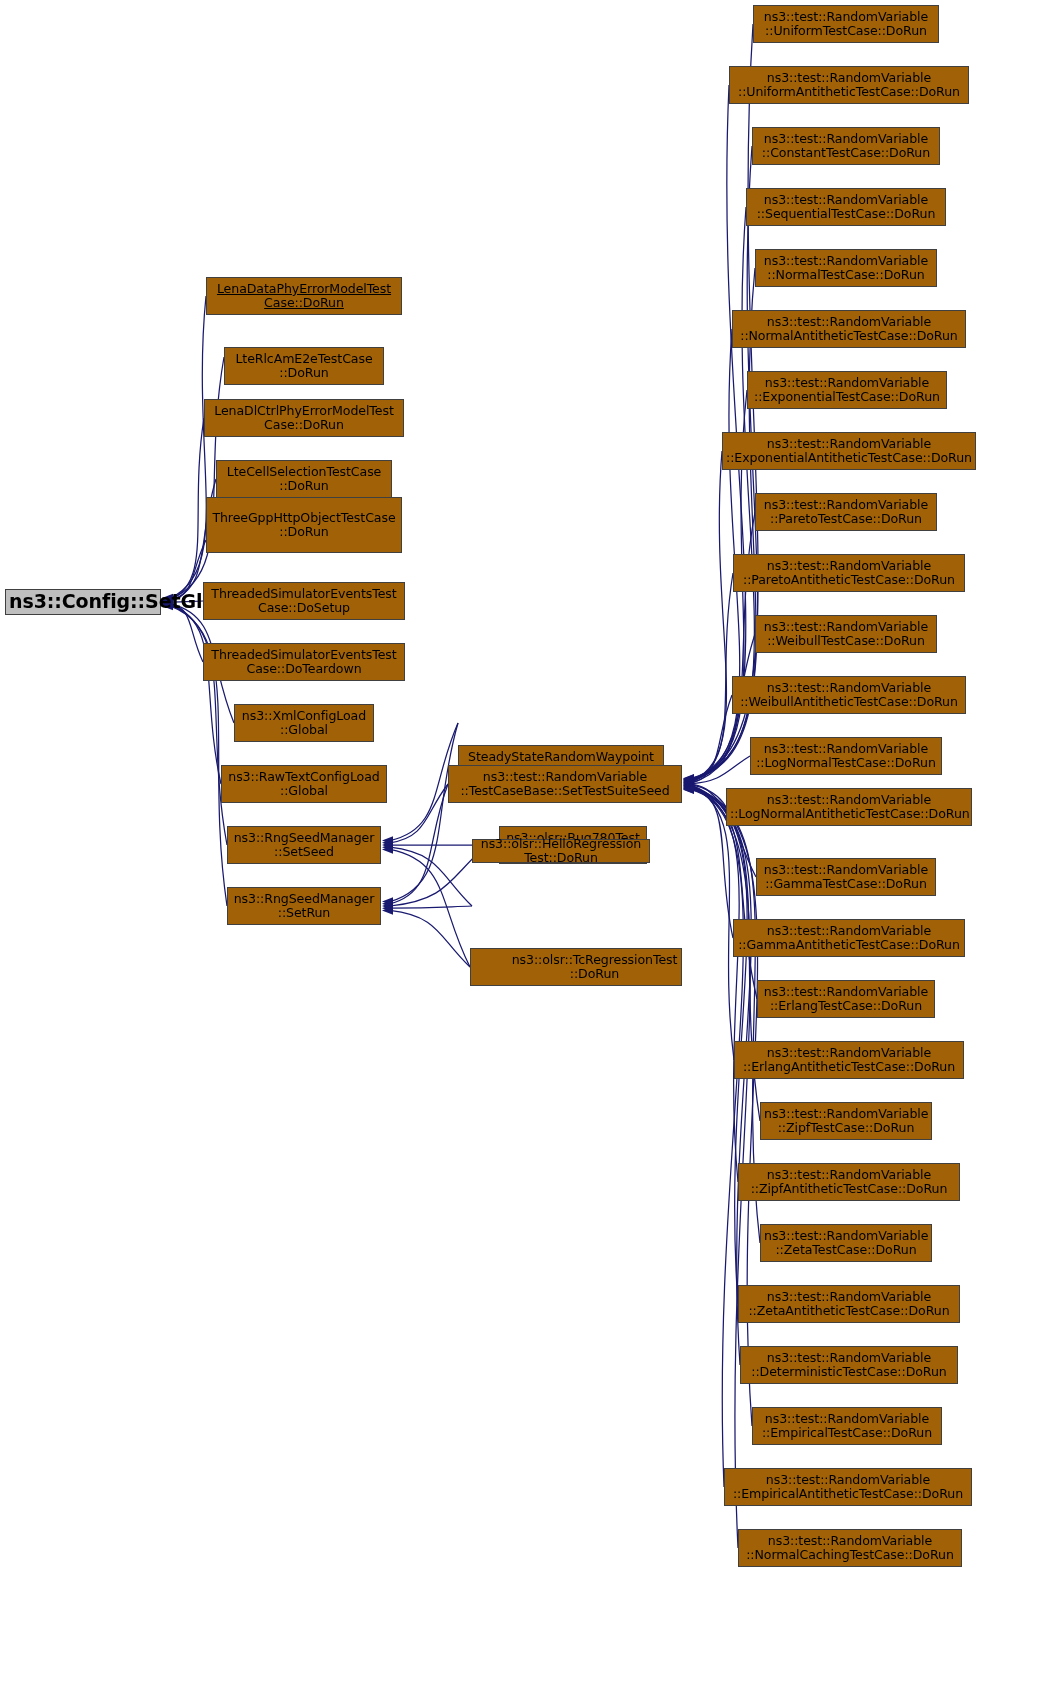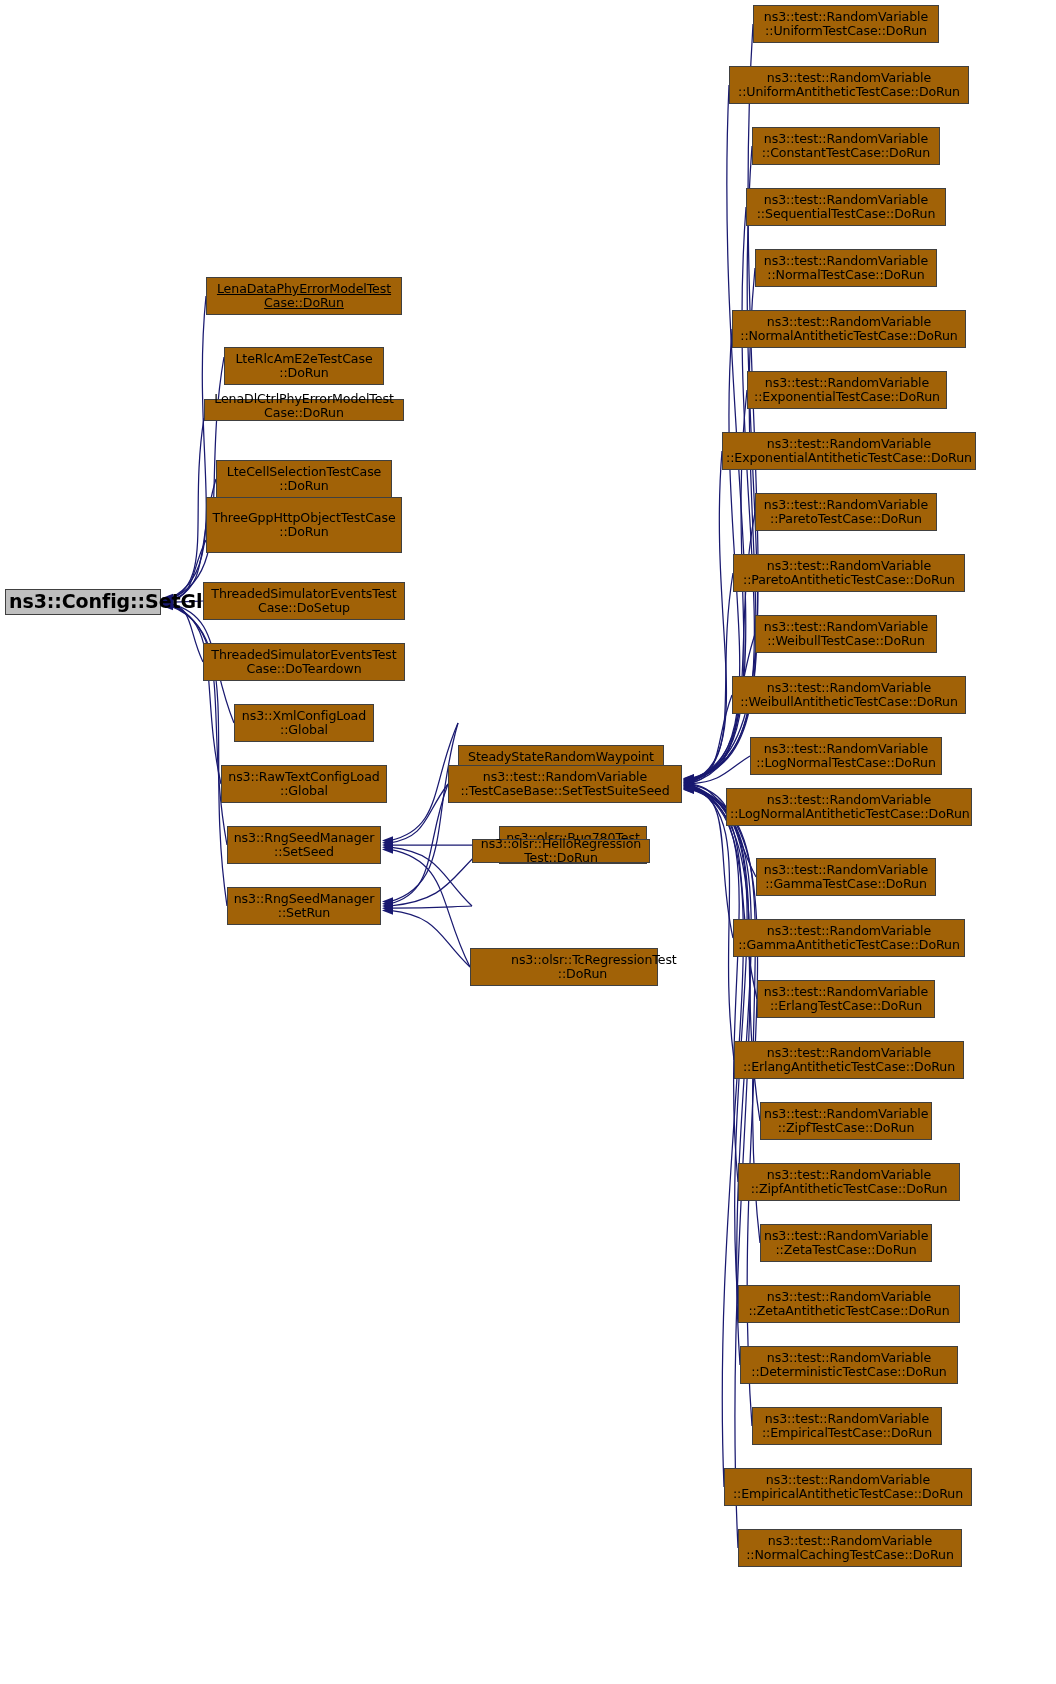--- a/index.html
+++ b/index.html
@@ -141,21 +141,21 @@
       <polygon points="683,789.244 694,784.844 694,793.644" fill="#191970"></polygon>
       <path d="M738,1548 C718.4,1153.684 802.8,817.7 691,789.7" fill="none" stroke="#191970" stroke-width="1.25"></path>
       <polygon points="683,789.7 694,785.3000000000001 694,794.1" fill="#191970"></polygon>
     </svg>
   <div id="node-layer">
       <div class="node highlight" style="left: 5px; top: 589px; width: 156px; height: 26px;"><span class="lbl">ns3::Config::SetGlobal</span></div>
       <div class="node" style="left: 206px; top: 277px; width: 196px; height: 38px; text-decoration: underline;"><span class="lbl">LenaDataPhyErrorModelTest
 Case::DoRun</span></div>
       <div class="node" style="left: 224px; top: 347px; width: 160px; height: 38px;"><span class="lbl">LteRlcAmE2eTestCase
 ::DoRun</span></div>
-      <div class="node" style="left: 204px; top: 399px; width: 200px; height: 22px; align-items: flex-end;"><span class="lbl">LenaDlCtrlPhyErrorModelTest
+      <div class="node" style="left: 204px; top: 399px; width: 200px; height: 38px;"><span class="lbl">LenaDlCtrlPhyErrorModelTest
 Case::DoRun</span></div>
       <div class="node" style="left: 216px; top: 460px; width: 176px; height: 38px;"><span class="lbl">LteCellSelectionTestCase
 ::DoRun</span></div>
       <div class="node" style="left: 206px; top: 497px; width: 196px; height: 56px;"><span class="lbl">ThreeGppHttpObjectTestCase
 ::DoRun</span></div>
       <div class="node" style="left: 203px; top: 582px; width: 202px; height: 38px;"><span class="lbl">ThreadedSimulatorEventsTest
 Case::DoSetup</span></div>
       <div class="node" style="left: 203px; top: 643px; width: 202px; height: 38px;"><span class="lbl">ThreadedSimulatorEventsTest
 Case::DoTeardown</span></div>
       <div class="node" style="left: 234px; top: 704px; width: 140px; height: 38px;"><span class="lbl">ns3::XmlConfigLoad
@@ -167,21 +167,21 @@
       <div class="node" style="left: 227px; top: 887px; width: 154px; height: 38px;"><span class="lbl">ns3::RngSeedManager
 ::SetRun</span></div>
       <div class="node" style="left: 458px; top: 745px; width: 206px; height: 38px;"><span class="lbl">SteadyStateRandomWaypoint
 Test::DoRun</span></div>
       <div class="node" style="left: 448px; top: 765px; width: 234px; height: 38px;"><span class="lbl">ns3::test::RandomVariable
 ::TestCaseBase::SetTestSuiteSeed</span></div>
       <div class="node" style="left: 487px; top: 826px; width: 148px; height: 38px; margin-left: 12px;"><span class="lbl">ns3::olsr::Bug780Test
 ::DoRun</span></div>
       <div class="node" style="left: 472px; top: 839px; width: 178px; height: 24px;"><span class="lbl">ns3::olsr::HelloRegression
 Test::DoRun</span></div>
-      <div class="node" style="left: 470px; top: 948px; width: 188px; height: 38px; padding-left: 40px;"><span class="lbl">ns3::olsr::TcRegressionTest
+      <div class="node" style="left: 470px; top: 948px; width: 212px; height: 38px; padding-left: 40px;"><span class="lbl">ns3::olsr::TcRegressionTest
 ::DoRun</span></div>
       <div class="node" style="left: 753px; top: 5px; width: 186px; height: 38px;"><span class="lbl">ns3::test::RandomVariable
 ::UniformTestCase::DoRun</span></div>
       <div class="node" style="left: 729px; top: 66px; width: 240px; height: 38px;"><span class="lbl">ns3::test::RandomVariable
 ::UniformAntitheticTestCase::DoRun</span></div>
       <div class="node" style="left: 752px; top: 127px; width: 188px; height: 38px;"><span class="lbl">ns3::test::RandomVariable
 ::ConstantTestCase::DoRun</span></div>
       <div class="node" style="left: 746px; top: 188px; width: 200px; height: 38px;"><span class="lbl">ns3::test::RandomVariable
 ::SequentialTestCase::DoRun</span></div>
       <div class="node" style="left: 755px; top: 249px; width: 182px; height: 38px;"><span class="lbl">ns3::test::RandomVariable

